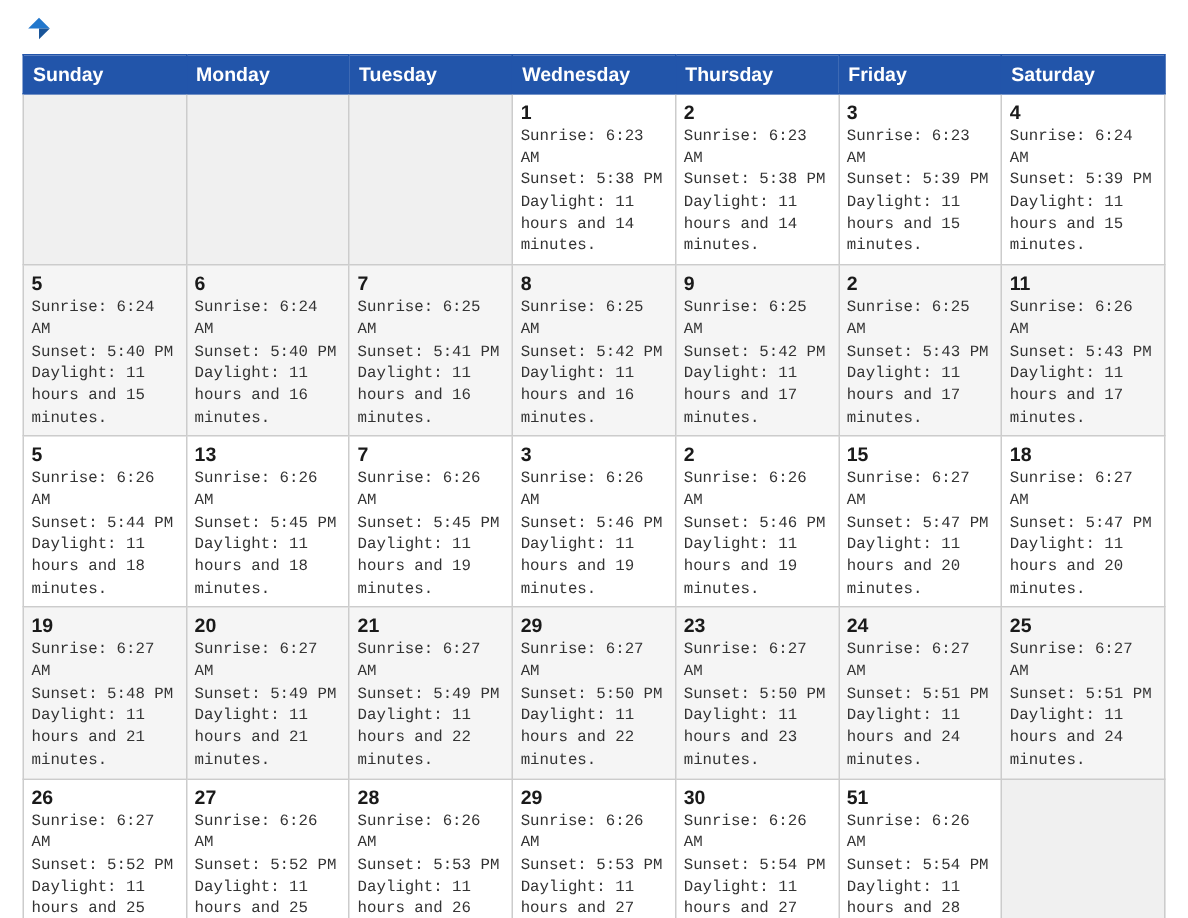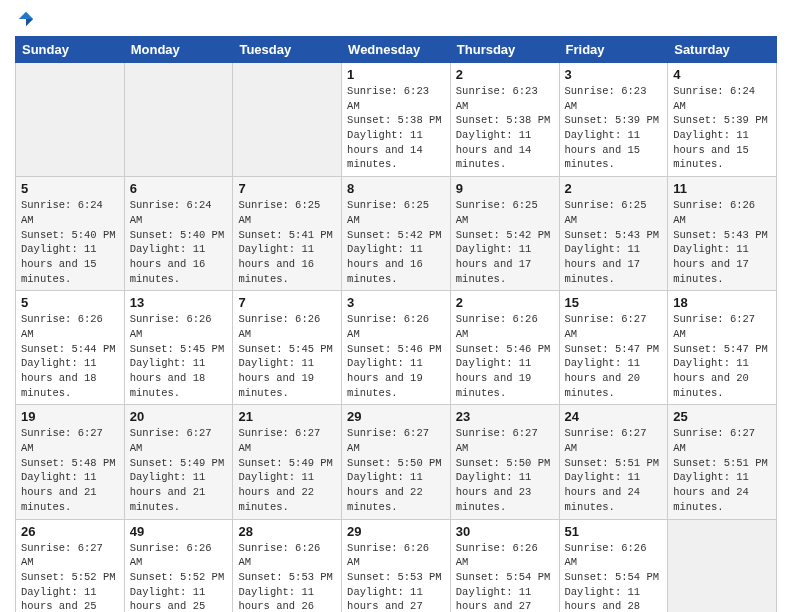--- a/index.html
+++ b/index.html
@@ -259,21 +259,21 @@
             <span class="day-number">25</span>
             <div class="day-info">Sunrise: 6:27 AM<br>Sunset: 5:51 PM<br>Daylight: 11 hours and 24 minutes.</div>
           </td>
         </tr>
         <tr>
           <td>
             <span class="day-number">26</span>
             <div class="day-info">Sunrise: 6:27 AM<br>Sunset: 5:52 PM<br>Daylight: 11 hours and 25 minutes.</div>
           </td>
           <td>
-            <span class="day-number">49</span>
+            <span class="day-number">27</span>
             <div class="day-info">Sunrise: 6:26 AM<br>Sunset: 5:52 PM<br>Daylight: 11 hours and 25 minutes.</div>
           </td>
           <td>
             <span class="day-number">28</span>
             <div class="day-info">Sunrise: 6:26 AM<br>Sunset: 5:53 PM<br>Daylight: 11 hours and 26 minutes.</div>
           </td>
           <td>
             <span class="day-number">29</span>
             <div class="day-info">Sunrise: 6:26 AM<br>Sunset: 5:53 PM<br>Daylight: 11 hours and 27 minutes.</div>
           </td>

